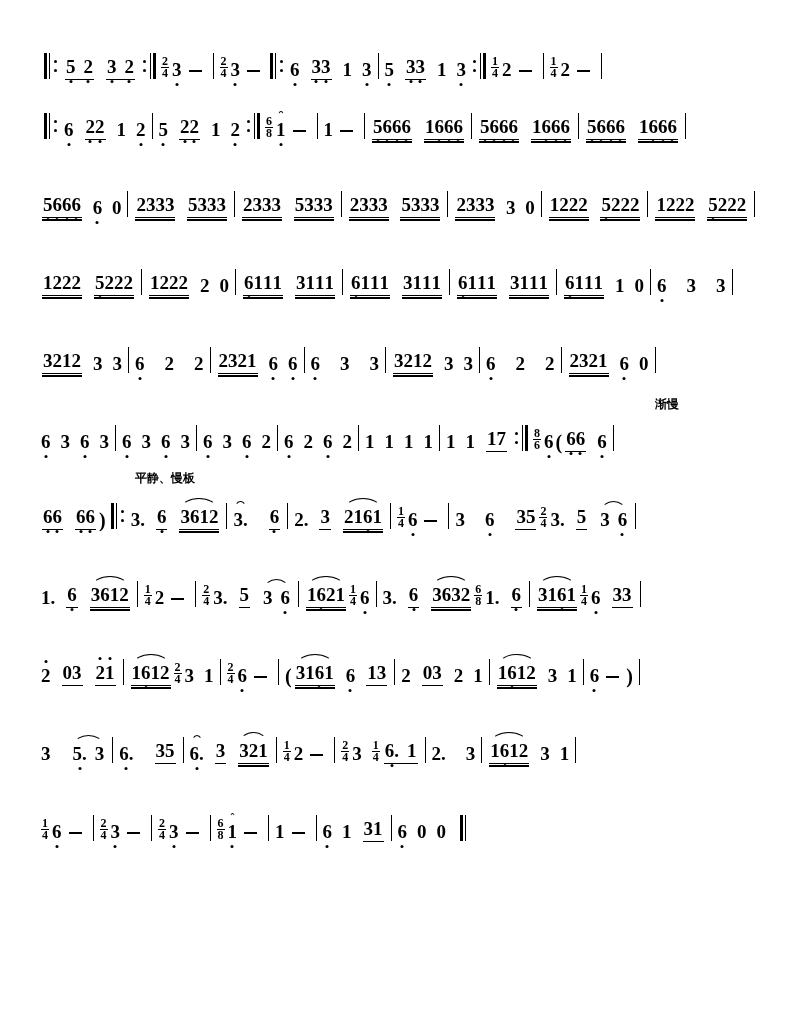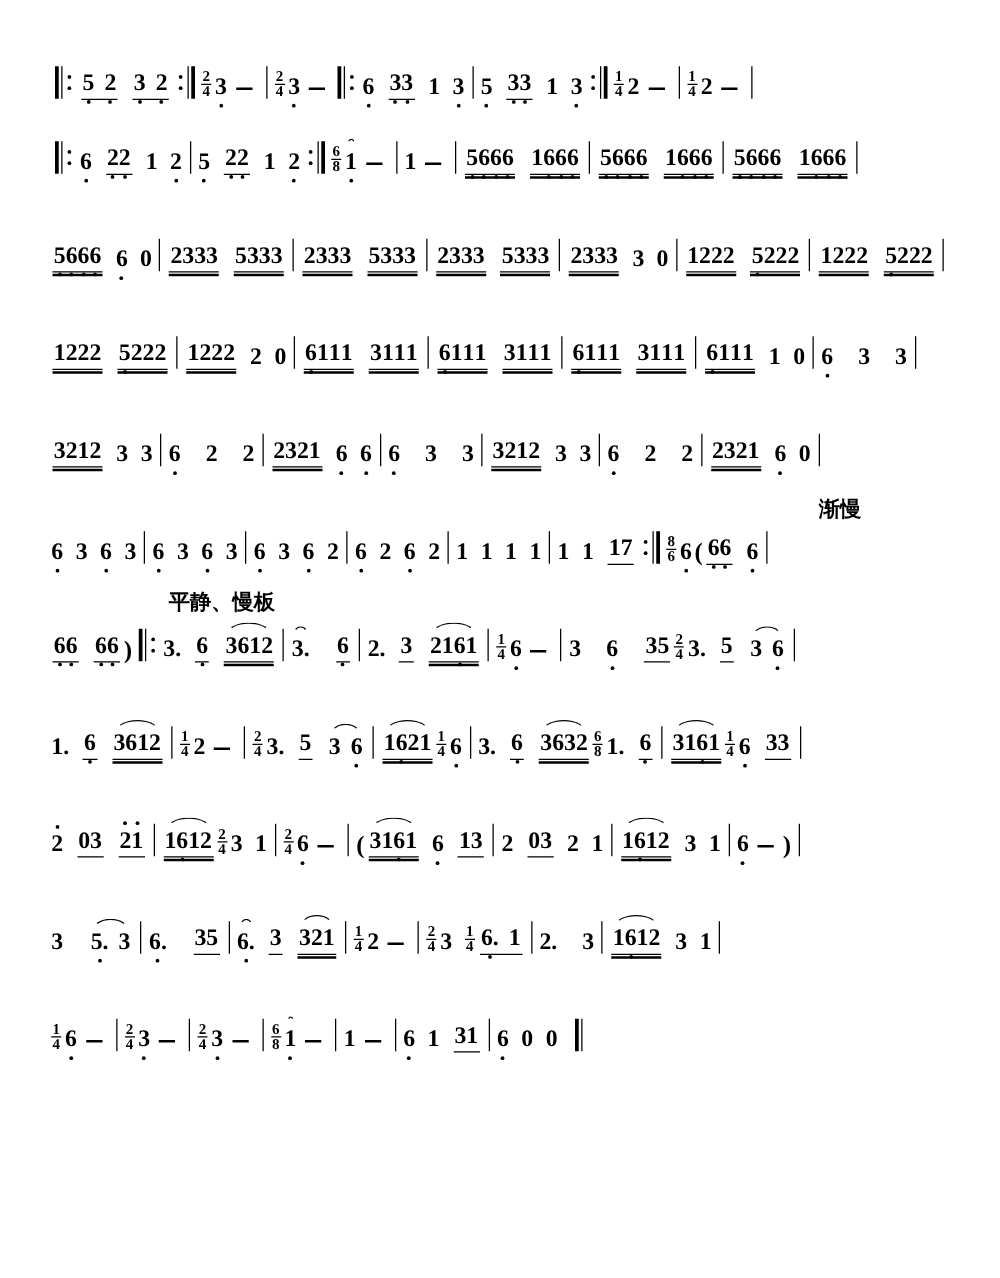--- a/index.html
+++ b/index.html
@@ -155,21 +155,21 @@
     height: 9px;
     border: 1.3px solid #000;
     border-bottom: none;
     border-left-color: transparent;
     border-right-color: transparent;
     border-radius: 50% 50% 0 0 / 100% 100% 0 0;
   }
   .dash { display: inline-block; width: 13px; height: 1.8px; background: #000; margin: 0 6px 8px 6px; }
   .ann {
     position: absolute;
-    font-size: 17px;
+    font-size: 12px;
     font-weight: bold;
     font-family: Liberation Serif, serif;
   }
   .sp { display: inline-block; width: 8px; }
   .sp-lg { display: inline-block; width: 18px; }
   .paren { font-weight: bold; font-size: 20px; }
 </style>
 </head>
 <body>
 

